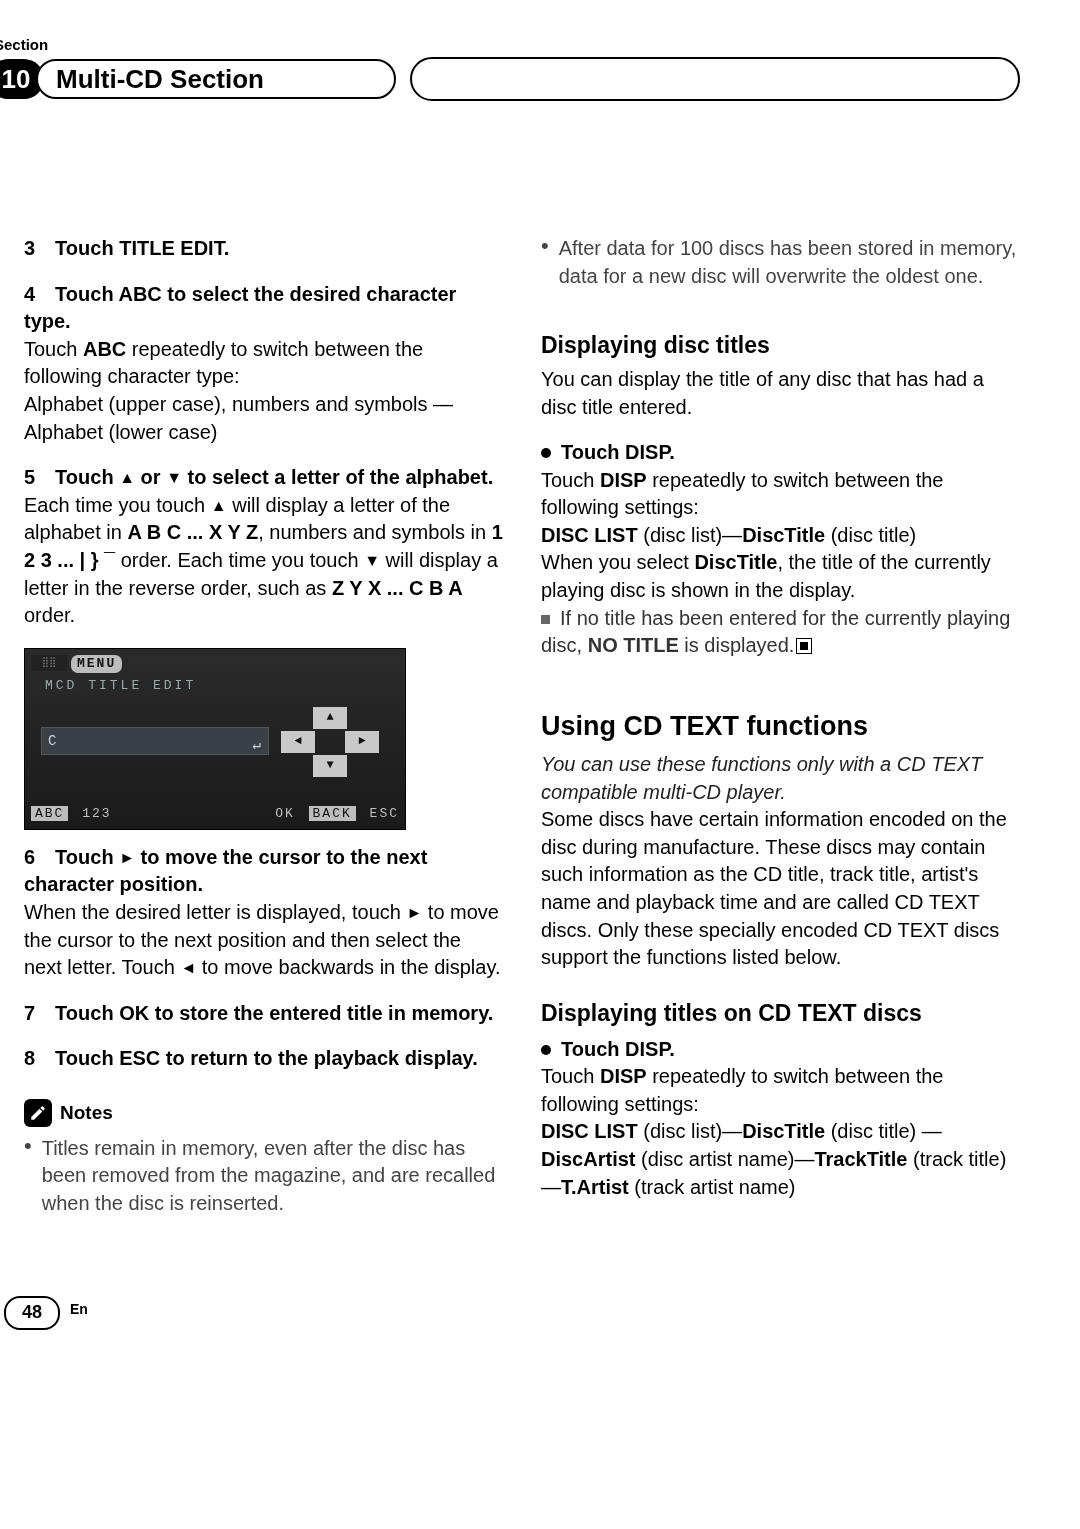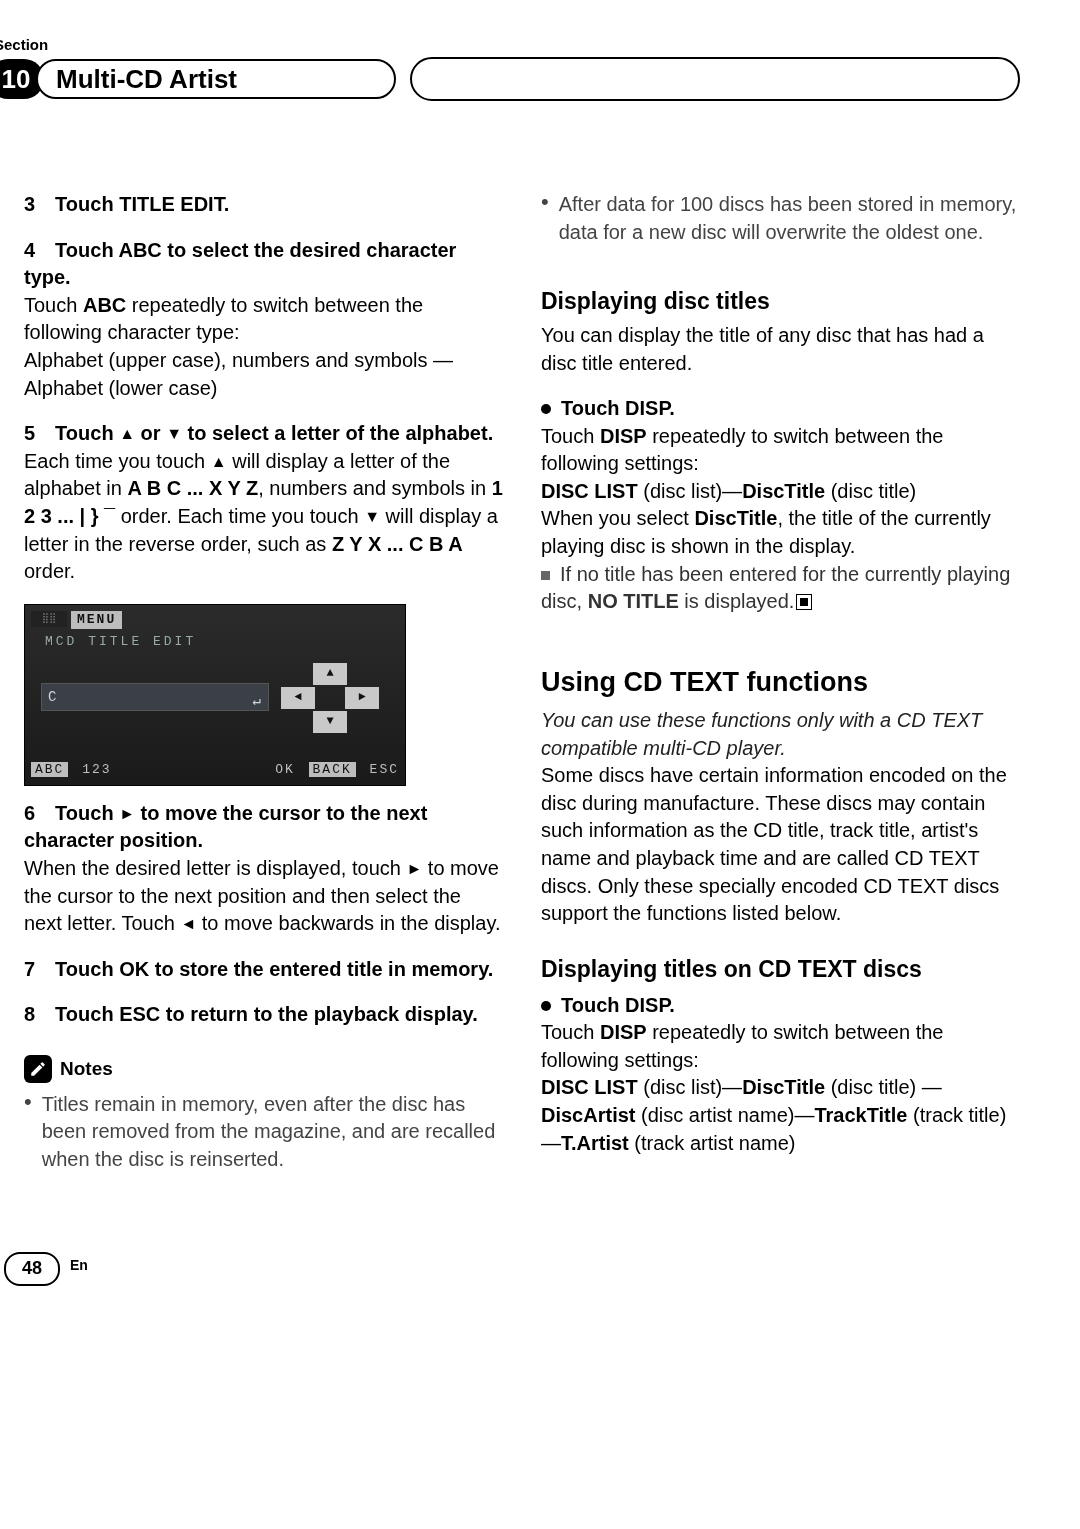--- a/index.html
+++ b/index.html
@@ -63,20 +63,21 @@
   .columns {
     display: flex;
     gap: 38px;
     margin-top: 90px;
     font-size: 20px;
     line-height: 1.38;
   }
   .col {
     flex: 1;
     min-width: 0;
+    margin-top: 44px;
   }
   .step-line { font-weight: bold; margin-top: 18px; }
   .step-line.first { margin-top: 0; }
   .body-text { font-weight: normal; }
   b { font-weight: bold; }
   .tri { display:inline-block; font-size: 16px; position:relative; top:-1px;}
   .bullet-square {
     display:inline-block; width:9px; height:9px; background:#666; margin-right:10px; position:relative; top:-1px;
   }
   .bullet-round {
@@ -100,21 +101,21 @@
     width: 380px; height: 180px;
     background: linear-gradient(#2b2b2b,#1a1a1a);
     border:1px solid #000;
     position:relative;
     color:#ccc;
     font-family: "Courier New", monospace;
     font-size:14px;
   }
   .screenshot .menu-tab {
     position:absolute; top:6px; left:46px;
-    background:#bdbdbd; color:#111; padding:0 6px; font-weight:bold; letter-spacing:2px; font-size:13px;
+    background:#bdbdbd; color:#111; padding:0 6px; font-weight:bold; letter-spacing:2px; font-size:13px;border-radius:7px;
   }
   .screenshot .brand {
     position:absolute; top:6px; left:6px; width:36px; height:16px; background:#222;
     display:flex; align-items:center; justify-content:center; font-size:10px; color:#777;
   }
   .screenshot .sub {
     position:absolute; top:28px; left:20px; letter-spacing:3px; color:#9aa; font-size:13px;
   }
   .screenshot .inputbox {
     position:absolute; top:78px; left:16px; width:220px; height:26px; background:#3b3f46; border:1px solid #555;
@@ -146,21 +147,21 @@
   .sub-note { color:#333; }
   .grey { color:#444; }
 </style>
 </head>
 <body>
 
 <div class="page">
   <div class="section-label">Section</div>
   <div class="header-row">
     <div class="section-pill">10</div>
-    <div class="title-pill">Multi-CD Artist</div>
+    <div class="title-pill">Multi-CD Section</div>
     <div class="right-pill"></div>
   </div>
 
   <div class="columns">
 
     <div class="col">
       <div class="step-line first">3 Touch TITLE EDIT.</div>
 
       <div class="step-line">4 Touch ABC to select the desired character type.</div>
       <div class="body-text">

